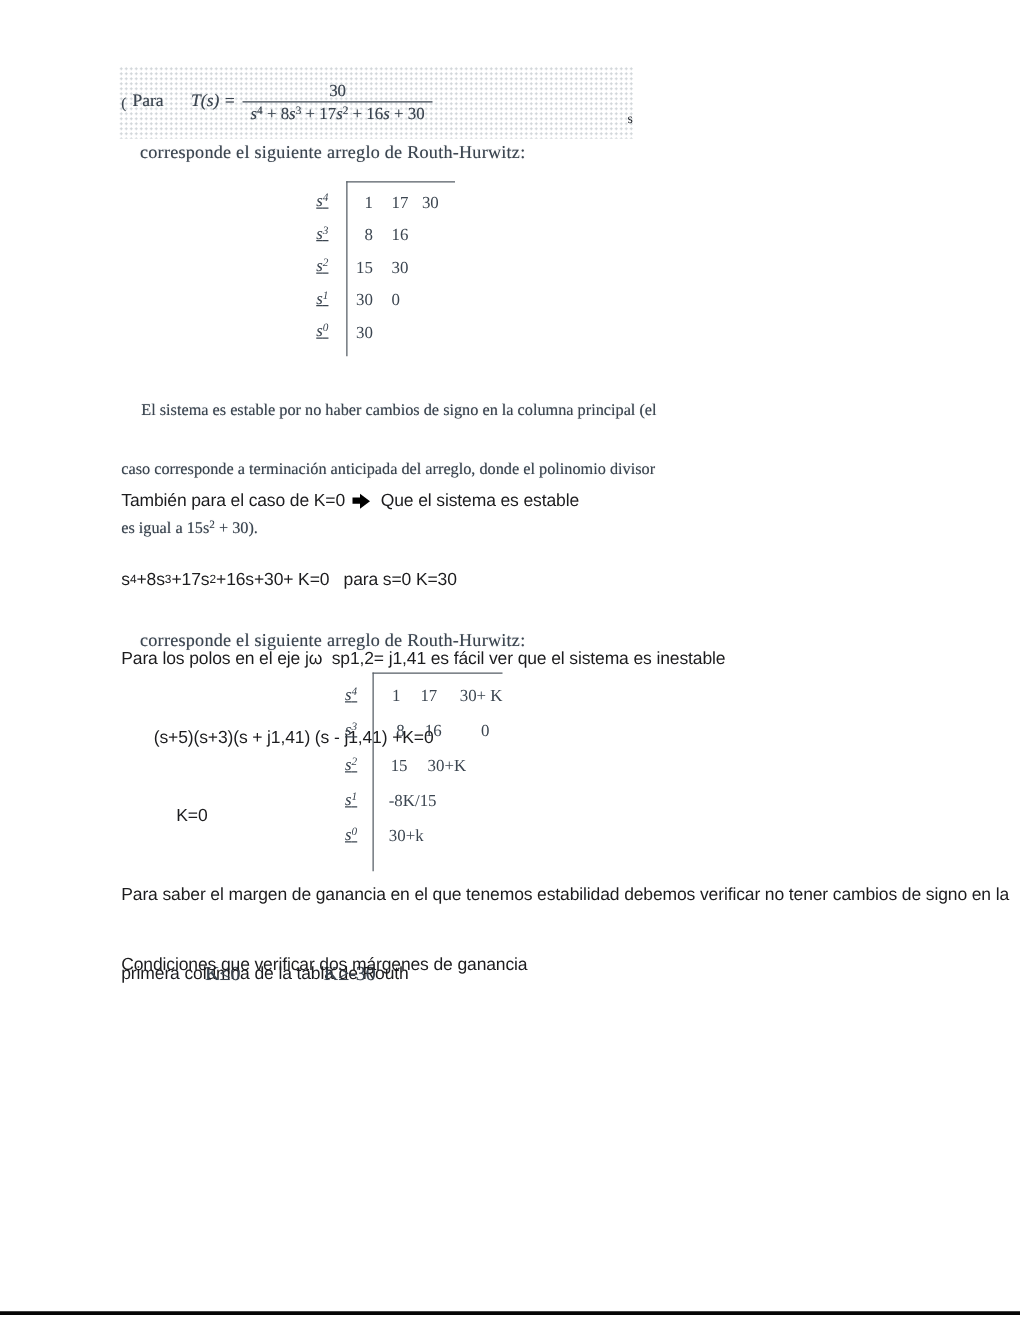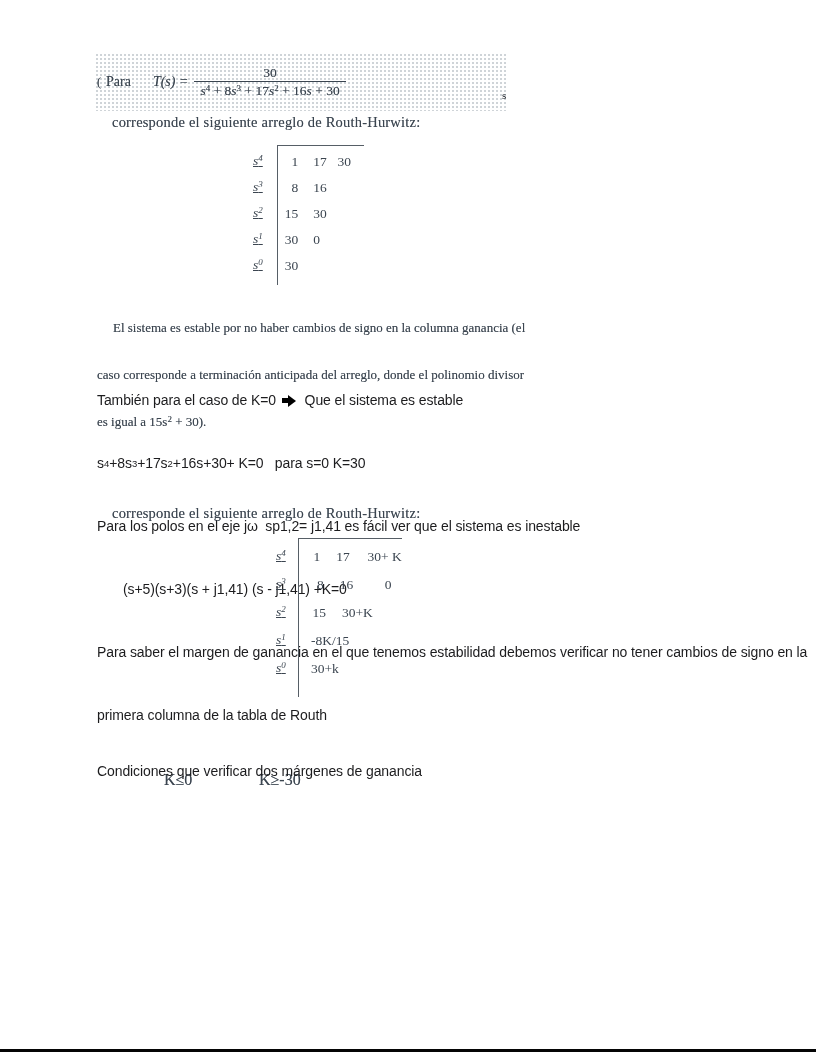--- a/index.html
+++ b/index.html
@@ -52,21 +52,21 @@
   .table-1 .c1{width:26px;text-align:right;}
   .table-1 .c2{margin-left:15px;width:26px;text-align:left;}
   .table-1 .c3{margin-left:4px;width:34px;text-align:left;}
   .table-2{left:276px;top:538px;}
   .table-2 .rt-labels{width:22px;padding-top:4px;}
   .table-2 .rt-label{height:28px;line-height:28px;}
   .table-2 .rt-cells{width:103px;padding:4px 0 14px 0;}
   .table-2 .rt-row{height:28px;line-height:28px;}
   .table-2 .c1{width:27px;text-align:right;}
   .table-2 .c2{margin-left:16px;width:29px;text-align:left;}
-  .table-2 .c3{margin-left:8px;width:44px;text-align:center;}
+  .table-2 .c3{margin-left:8px;width:44px;text-align:right;}
   .table-2 .c3-center{margin-left:8px;width:30px;text-align:center;}
   .table-2 .c-wide{margin-left:12px;text-align:left;}
 
   
   .stable-note{
     position:absolute;left:97px;top:289px;
     font-size:13px;line-height:15.6px;white-space:pre;
   }
   .stable-note .l1{padding-left:16px;}
 
@@ -152,36 +152,37 @@
         </div>
       <div class="rt-row">
           <span class="cell c1">30</span>
           <span class="cell c2"></span>
           <span class="cell c3"></span>
         </div>
     </div>
   </div>
 
   <div class="stable-note scan-text">
-    <div class="l1">El sistema es estable por no haber cambios de signo en la columna ganancia (el</div>
+    <div class="l1">El sistema es estable por no haber cambios de signo en la columna principal (el</div>
     <div class="l2">caso corresponde a terminación anticipada del arreglo, donde el polinomio divisor</div>
     <div class="l3"><span>es igual a 15s</span><sup class="sm">2</sup><span> + 30).</span></div>
   </div>
 
   <div class="typed">
     <div class="tline">
       <span>También para el caso de K=0 </span>
       <span class="arrow-icon"><span class="shaft"></span><span class="head"></span></span>
       <span> Que el sistema es estable</span>
     </div>
     <div class="tline">
       <span>s</span><sup class="ts">4</sup><span>+8s</span><sup class="ts">3</sup><span>+17s</span><sup class="ts">2</sup><span>+16s+30+ K=0   para s=0 K=30</span>
     </div>
     <div class="tline">Para los polos en el eje jω  sp1,2= j1,41 es fácil ver que el sistema es inestable</div>
     <div class="tline indent-1">(s+5)(s+3)(s + j1,41) (s - j1,41) +K=0</div>
+    <div class="tline indent-2">K=0</div>
     <div class="tline">Para saber el margen de ganancia en el que tenemos estabilidad debemos verificar no tener cambios de signo en la</div>
     <div class="tline">primera columna de la tabla de Routh</div>
   </div>
 
   <div class="routh-intro intro-2 scan-text">corresponde el siguiente arreglo de Routh-Hurwitz:</div>
 
   <div class="routh-table table-2">
     <div class="rt-labels">
       <div class="rt-label"><span>s</span><sup class="sm">4</sup></div>
       <div class="rt-label"><span>s</span><sup class="sm">3</sup></div>

